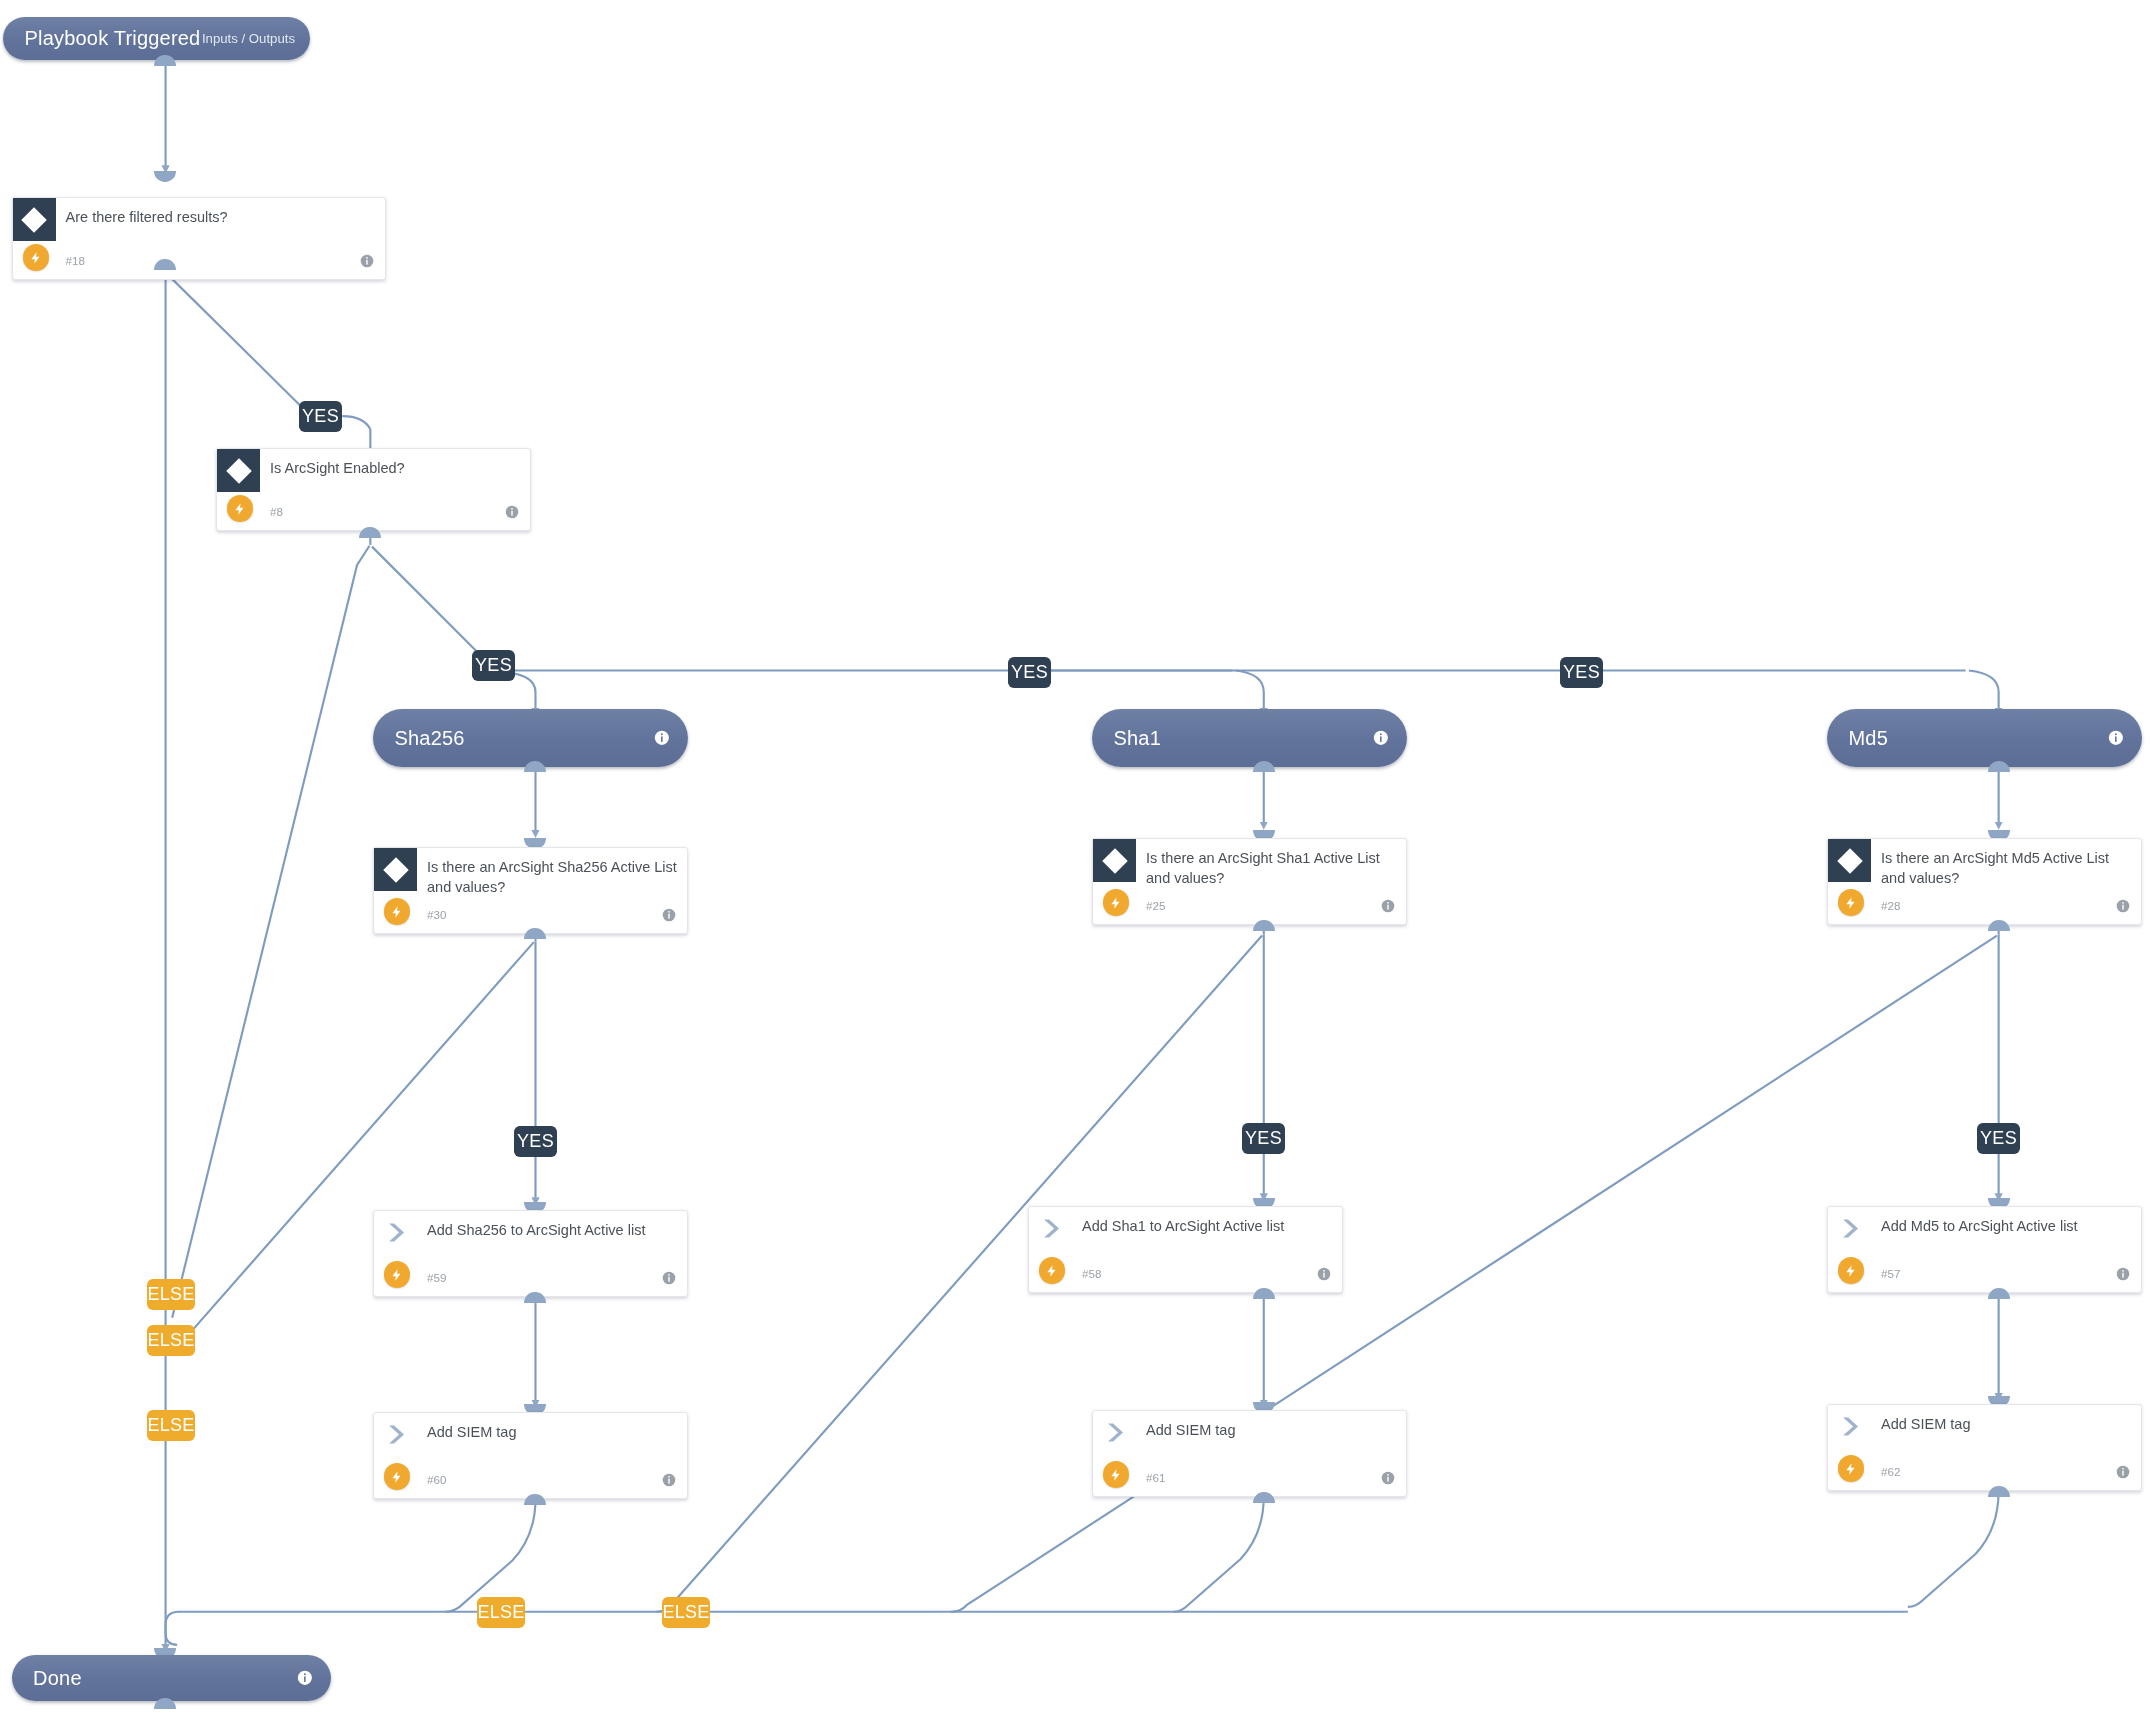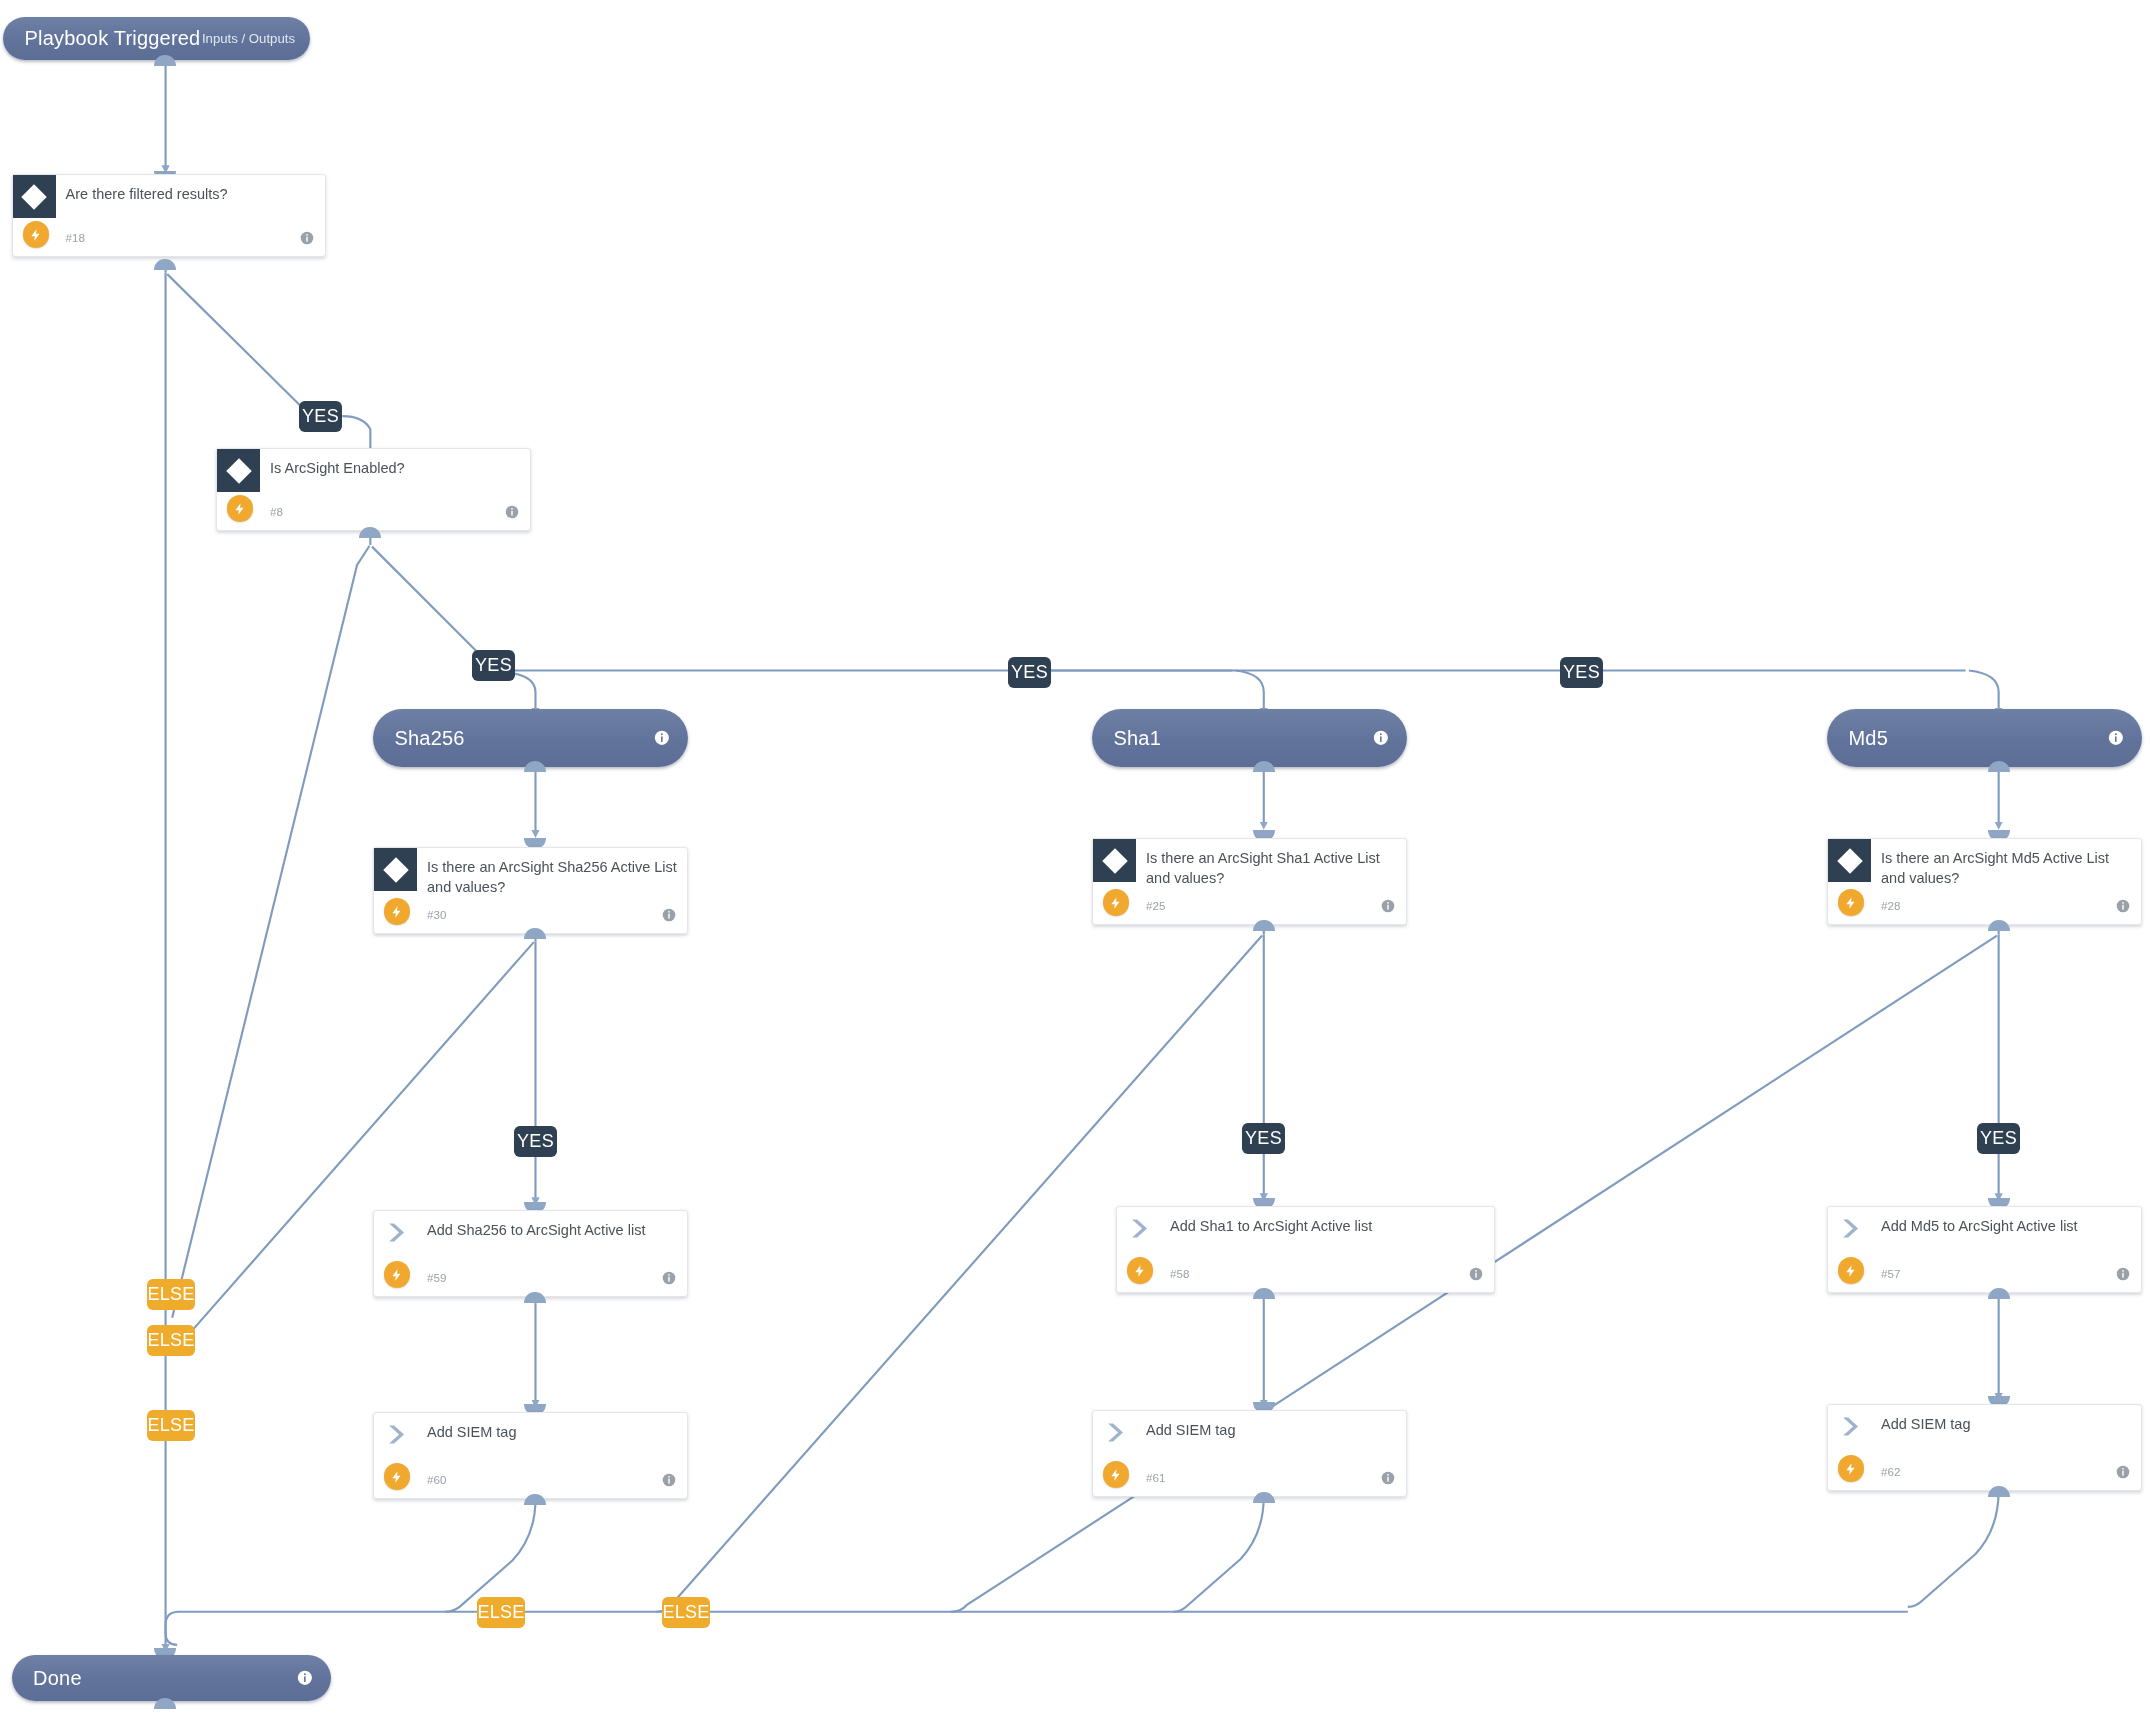--- a/index.html
+++ b/index.html
@@ -154,21 +154,21 @@
     </g>
   </svg>
 
   <div class="pill" style="left:3px;top:16.5px;width:307px;height:43px;">
     <span class="pill-title">Playbook Triggered</span>
     <span class="pill-sub">Inputs / Outputs</span>
   </div>
   <div class="nub bot" style="left:154px;top:55px;"></div>
 
   <div class="nub top" style="left:154px;top:171px;"></div>
-  <div class="card" style="left:11.6px;top:174px;width:314px;height:83px;">
+  <div class="card" style="left:11.6px;top:197px;width:374px;height:83px;">
     <div class="badge">
         <div class="diamond"></div>
       </div>
     <div class="title">Are there filtered results?</div>
     <div class="bolt">
       <svg width="14" height="14" viewBox="0 0 24 24">
           <path d="M13 2 L4 14 h6 l-1 8 9-12 h-6 z" fill="#fff"></path>
         </svg>
     </div>
     <div class="num">#18</div>
@@ -361,21 +361,21 @@
       <svg width="14" height="14" viewBox="0 0 20 20">
           <circle cx="10" cy="10" r="9" fill="#9aa1a8"></circle>
           <rect x="9" y="8.2" width="2" height="7" fill="#fff"></rect>
           <circle cx="10" cy="5.4" r="1.25" fill="#fff"></circle>
         </svg>
     </div>
   </div>
   <div class="nub bot" style="left:524px;top:1292px;"></div>
 
   <div class="nub top" style="left:1253px;top:1198px;"></div>
-  <div class="card action" style="left:1116px;top:1206px;width:379px;height:87px;">
+  <div class="card action" style="left:1028px;top:1206px;width:315px;height:87px;">
     <div class="badge">
       <svg width="21.5" height="25" viewBox="0 0 26 30">
           <path d="M5 4 L17 15 L5 26 L11 26 L23 15 L11 4 z" fill="#9fb4cc"></path>
         </svg>
     </div>
     <div class="title">Add Sha1 to ArcSight Active list</div>
     <div class="bolt">
       <svg width="14" height="14" viewBox="0 0 24 24">
           <path d="M13 2 L4 14 h6 l-1 8 9-12 h-6 z" fill="#fff"></path>
         </svg>

